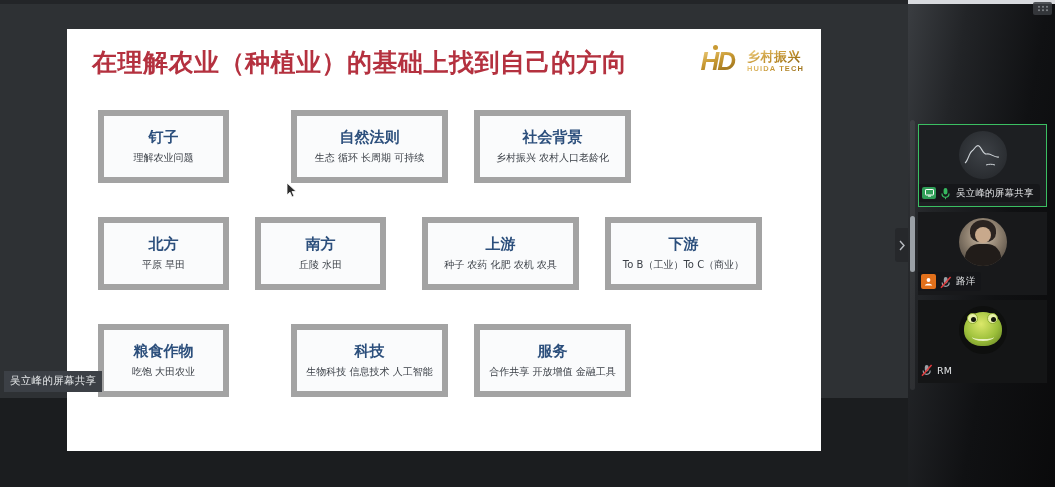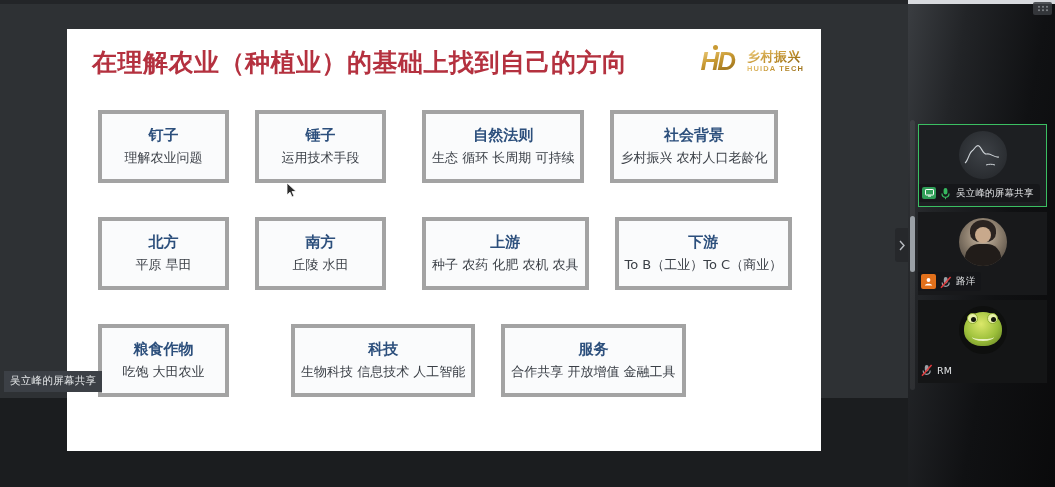--- a/index.html
+++ b/index.html
@@ -74,40 +74,40 @@
   #grid {
     position: absolute; left: 30px; top: 80px;
     width: 692px; height: 310px;
   }
   .grid-row { display: flex; height: 73px; margin-bottom: 34px; }
   .grid-row:last-child { margin-bottom: 2px; }
   .gap-mid { width: 26px; flex: 0 0 26px; }
   .gap-big { width: 36px; flex: 0 0 36px; }
 
   .card {
-    border: 4px solid #a3a3a3;
+    border: 6px solid #a3a3a3;
     background: #fafbfc;
     display: flex; flex-direction: column;
     align-items: center; justify-content: center;
     padding: 4px 6px;
   }
   .card.w-sm { flex: 0 0 131px; }
   .card.w-lg { flex: 0 0 157px; }
   .card-title {
     font-size: 15px; font-weight: 700; color: #2c4f7c;
     line-height: 1.15; margin-bottom: 6px;
     font-family: "DejaVu Sans", "Liberation Sans", sans-serif;
     white-space: nowrap;
   }
   .card-sub {
-    font-size: 13px; color: #3a3f46; line-height: 1.15;
+    font-size: 10px; color: #3a3f46; line-height: 1.15;
     white-space: nowrap;
     font-family: "DejaVu Sans", "Liberation Sans", sans-serif;
   }
-  .card.w-lg .card-sub { font-size: 13px; }
+  .card.w-lg .card-sub { font-size: 10px; }
 
   
   #cursor {
     position: absolute; left: 219px; top: 153px;
     width: 0; height: 0; pointer-events: none;
   }
   #cursor svg { display: block; }
 
   
   #share-label {
@@ -269,24 +269,20 @@
       </div>
 
       <div id="grid">
 
         <div class="grid-row">
           <div class="card w-sm">
             <div class="card-title">钉子</div>
             <div class="card-sub">理解农业问题</div>
           </div>
           <div class="gap-mid"></div>
-          <div class="card w-sm">
-            <div class="card-title">锤子</div>
-            <div class="card-sub">运用技术手段</div>
-          </div>
           <div class="gap-big"></div>
           <div class="card w-lg">
             <div class="card-title">自然法则</div>
             <div class="card-sub">生态 循环 长周期 可持续</div>
           </div>
           <div class="gap-mid"></div>
           <div class="card w-lg">
             <div class="card-title">社会背景</div>
             <div class="card-sub">乡村振兴 农村人口老龄化</div>
           </div>

